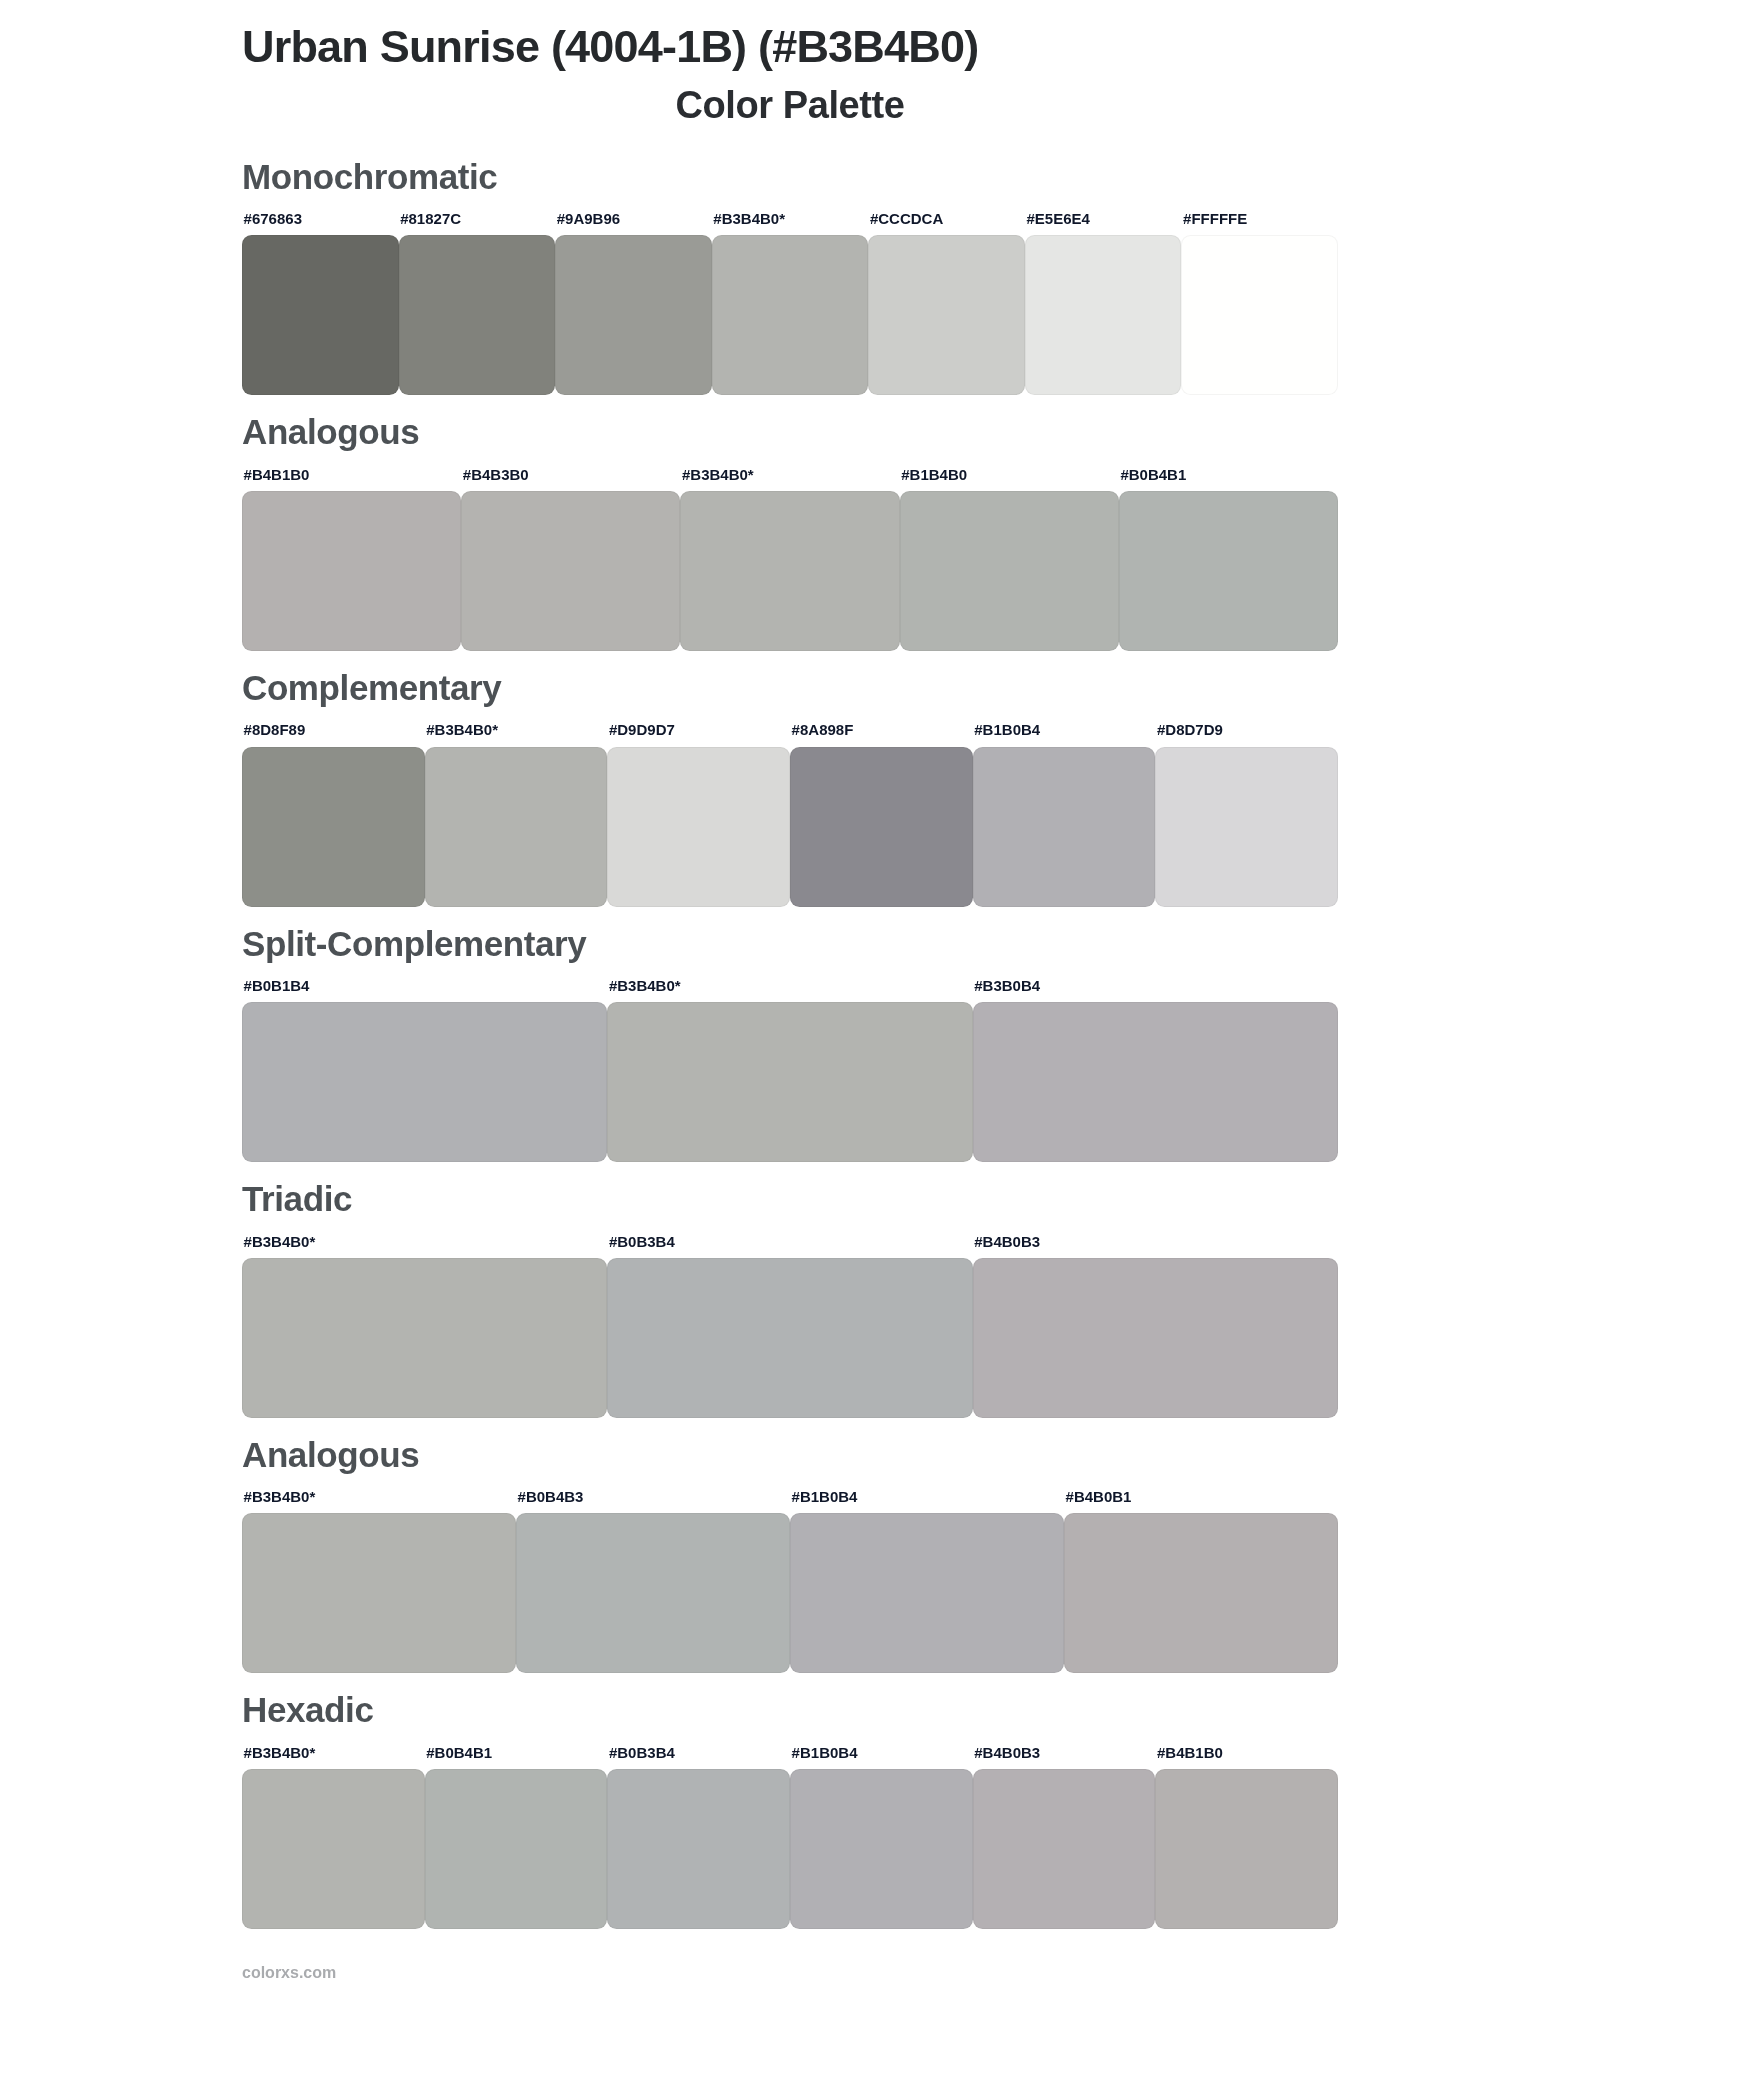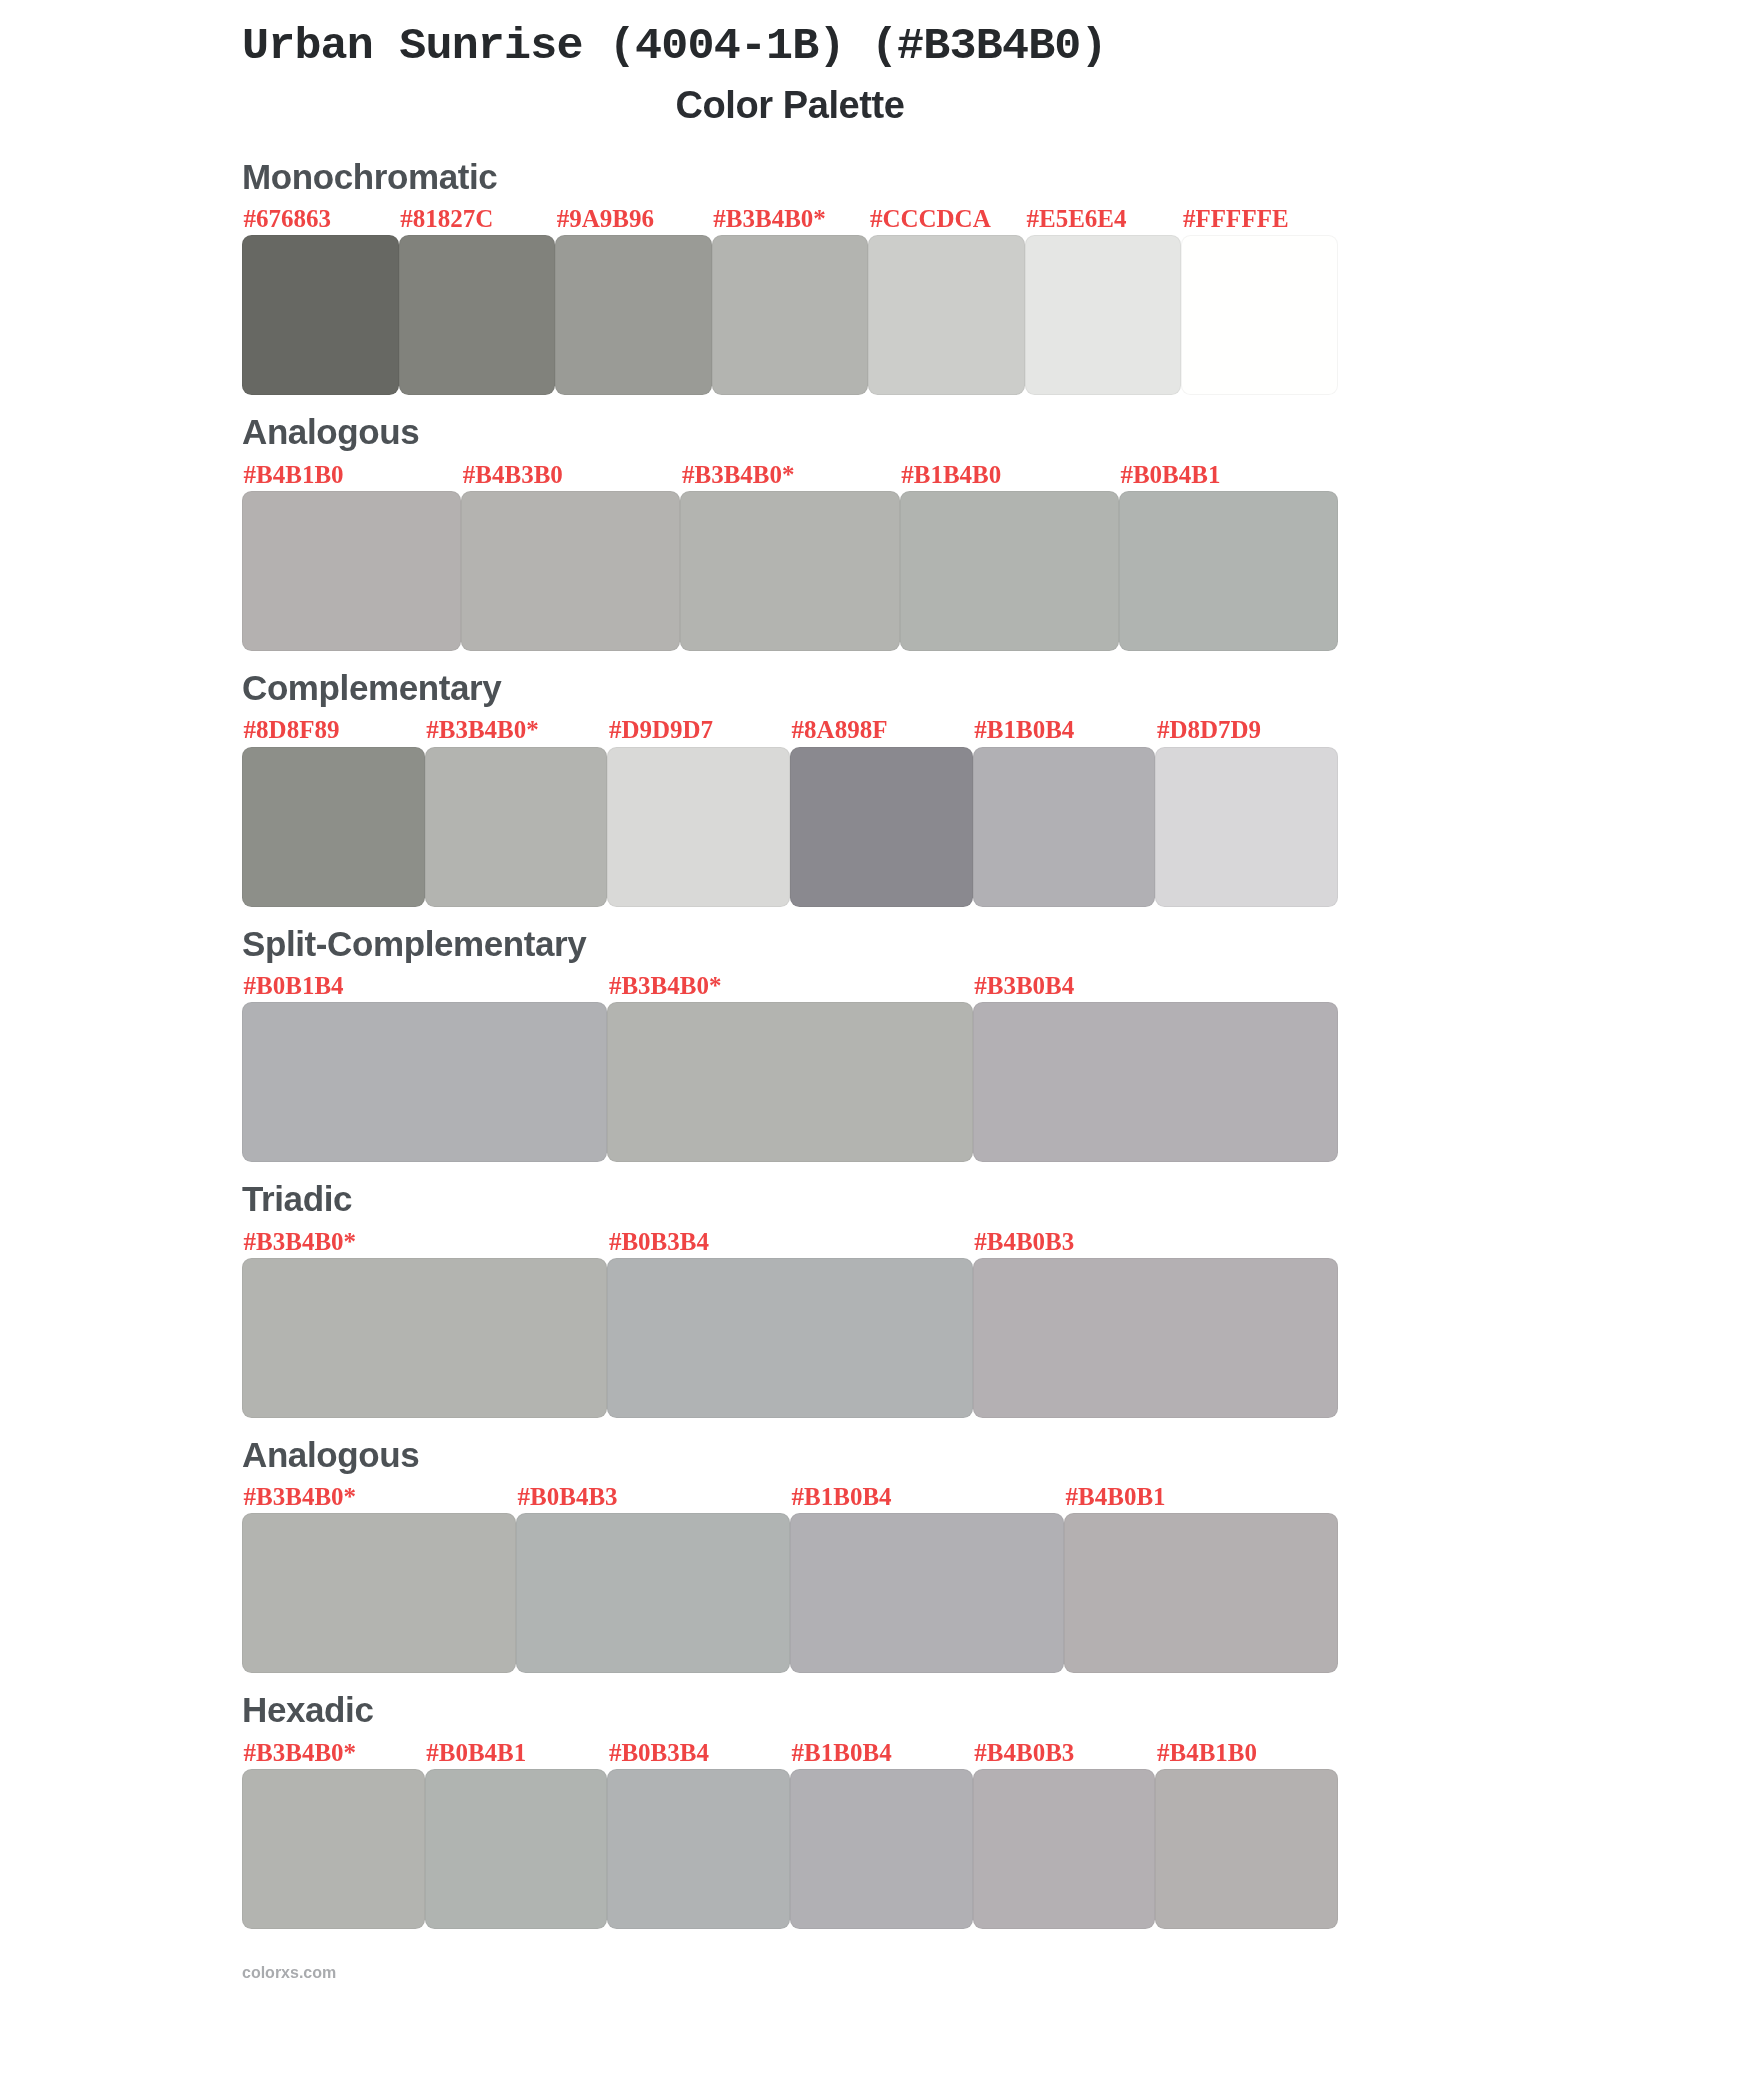--- a/index.html
+++ b/index.html
@@ -21,21 +21,20 @@
     top: 22.4px;
     width: 1096px;
   }
   h1.page-title {
     margin: 0;
     font-size: 45px;
     line-height: 1.12;
     font-weight: bold;
     letter-spacing: -0.8px;
     color: #26292c;
-    font-family: Liberation Mono, monospace;
   }
   h2.page-subtitle {
     margin: 11.2px 0 0 0;
     font-size: 38px;
     line-height: 1.15;
     font-weight: bold;
     letter-spacing: -0.4px;
     color: #2a2d31;
     text-align: center;
   }
@@ -51,27 +50,26 @@
     color: #4c5155;
   }
   .labels {
     display: flex;
     margin: 11.2px 0 4.8px 0;
     height: 22.4px;
     line-height: 22.4px;
   }
   .hex-label {
     flex: 1 1 0;
-    font-size: 25px;
-    font-weight: bold;
-    color: #ef4444;
+    font-size: 15px;
+    font-weight: bold;
+    color: #0f172a;
     padding-left: 1.6px;
     white-space: nowrap;
     overflow: visible;
-    font-family: Liberation Serif, serif;
   }
   .swatches {
     display: flex;
     height: 160px;
   }
   .swatch {
     flex: 1 1 0;
     border-radius: 9.6px;
     box-sizing: border-box;
     border: 1.6px solid rgba(0,0,0,0.045);

